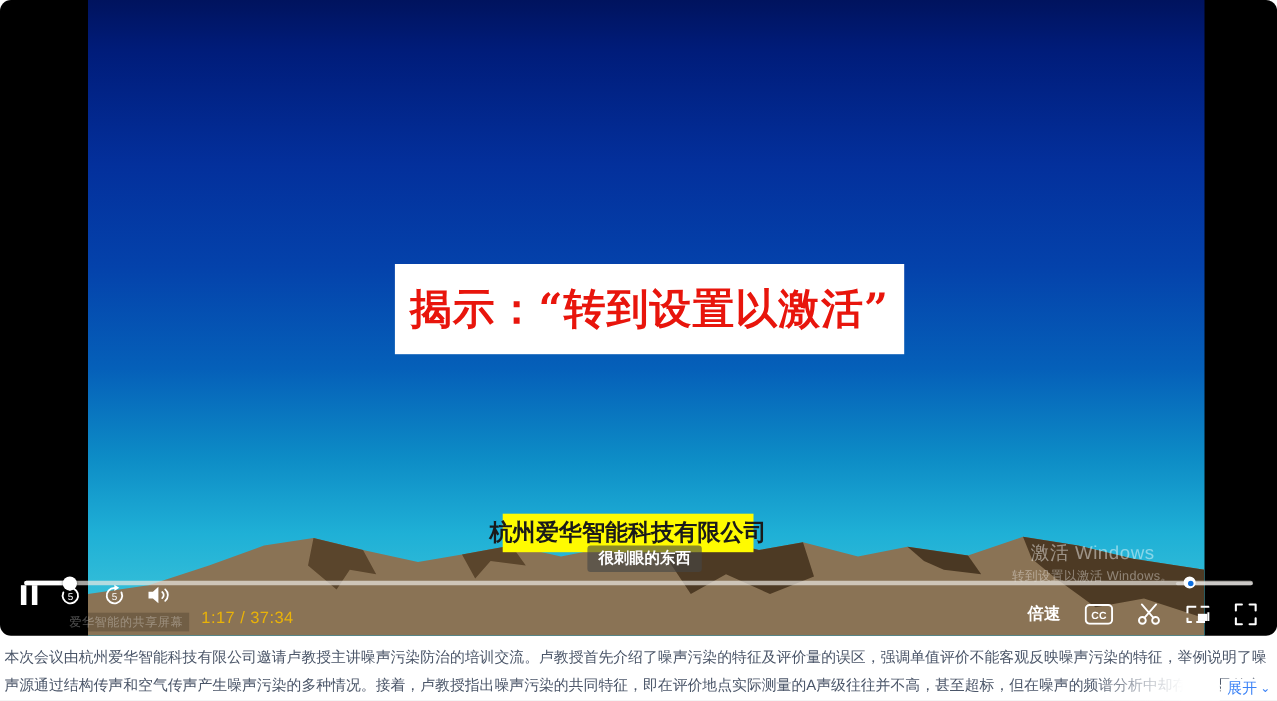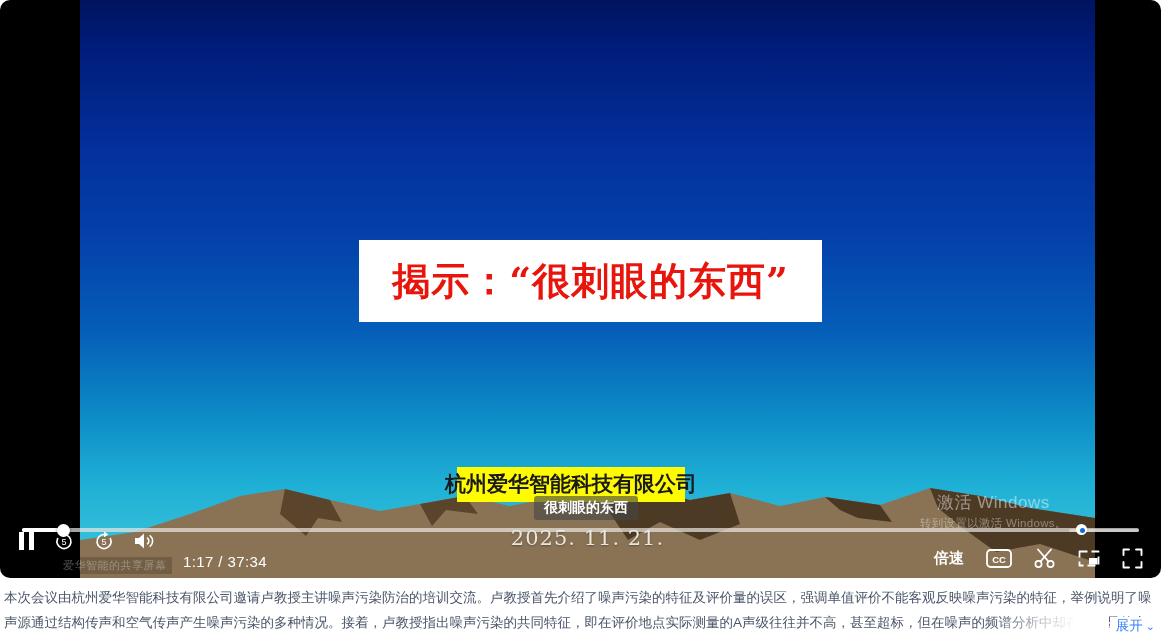--- a/index.html
+++ b/index.html
@@ -139,21 +139,21 @@
   }
   .ctrl-right {
     position: absolute; right: 18px; bottom: 9px;
     display: flex; align-items: center; gap: 22px;
   }
   .ctrl-btn {
     display: flex; align-items: center; justify-content: center;
     color: #ffffff; cursor: pointer; line-height: 0;
   }
   .time-label {
-    color: #ffffff; font-size: 15px; letter-spacing: .4px;
+    color: #eab308; font-size: 15px; letter-spacing: .4px;
     margin-left: 8px; white-space: nowrap; margin-top: 42px;
   }
   .speed-label {
     color: #ffffff; font-size: 15px; font-weight: 600; white-space: nowrap;
     cursor: pointer;
   }
   .screen-watermark {
     position: absolute; left: 58px; bottom: 4px;
     font-size: 11px; color: rgba(255,255,255,0.30);
     background: rgba(0,0,0,0.18);
@@ -219,30 +219,29 @@
         <polygon fill="#8a7355" points="0,130 0,92 55,84 110,66 160,48 205,41 250,52 300,63 340,56 385,48 430,58 470,50 520,32 565,41 610,52 650,45 700,58 745,49 800,57 850,40 900,48 950,60 1015,70 1015,130"></polygon>
         <polygon fill="#5a452c" points="205,41 250,52 262,74 238,70 226,88 200,66"></polygon>
         <polygon fill="#5a452c" points="340,56 385,48 398,66 366,62 352,78"></polygon>
         <polygon fill="#4d3a24" points="520,32 565,41 610,52 650,45 660,76 620,92 580,74 548,92 528,62"></polygon>
         <polygon fill="#4d3a24" points="850,40 900,48 950,60 1015,70 1015,114 960,96 916,104 880,78 858,60"></polygon>
         <polygon fill="#4a3823" points="745,49 800,57 812,74 778,70 760,62"></polygon>
       </svg>
 
 
       <div class="subtitle-box">
-        <span class="subtitle-text">揭示：“很刺眼的东西”</span>
+        <span class="subtitle-text">揭示：“转到设置以激活”</span>
       </div>
 
       <div class="company-box">
         <span class="company-text">杭州爱华智能科技有限公司</span>
       </div>
 
       <div class="note-chip">很刺眼的东西</div>
 
-      <div class="slide-date">2025. 11. 21.</div>
 
       <div class="winmark">
         <div class="wm-title">激活 Windows</div>
         <div class="wm-sub">转到设置以激活 Windows。</div>
       </div>
     </div>
 
     <div class="controls">
 
       <div class="progress-wrap">

